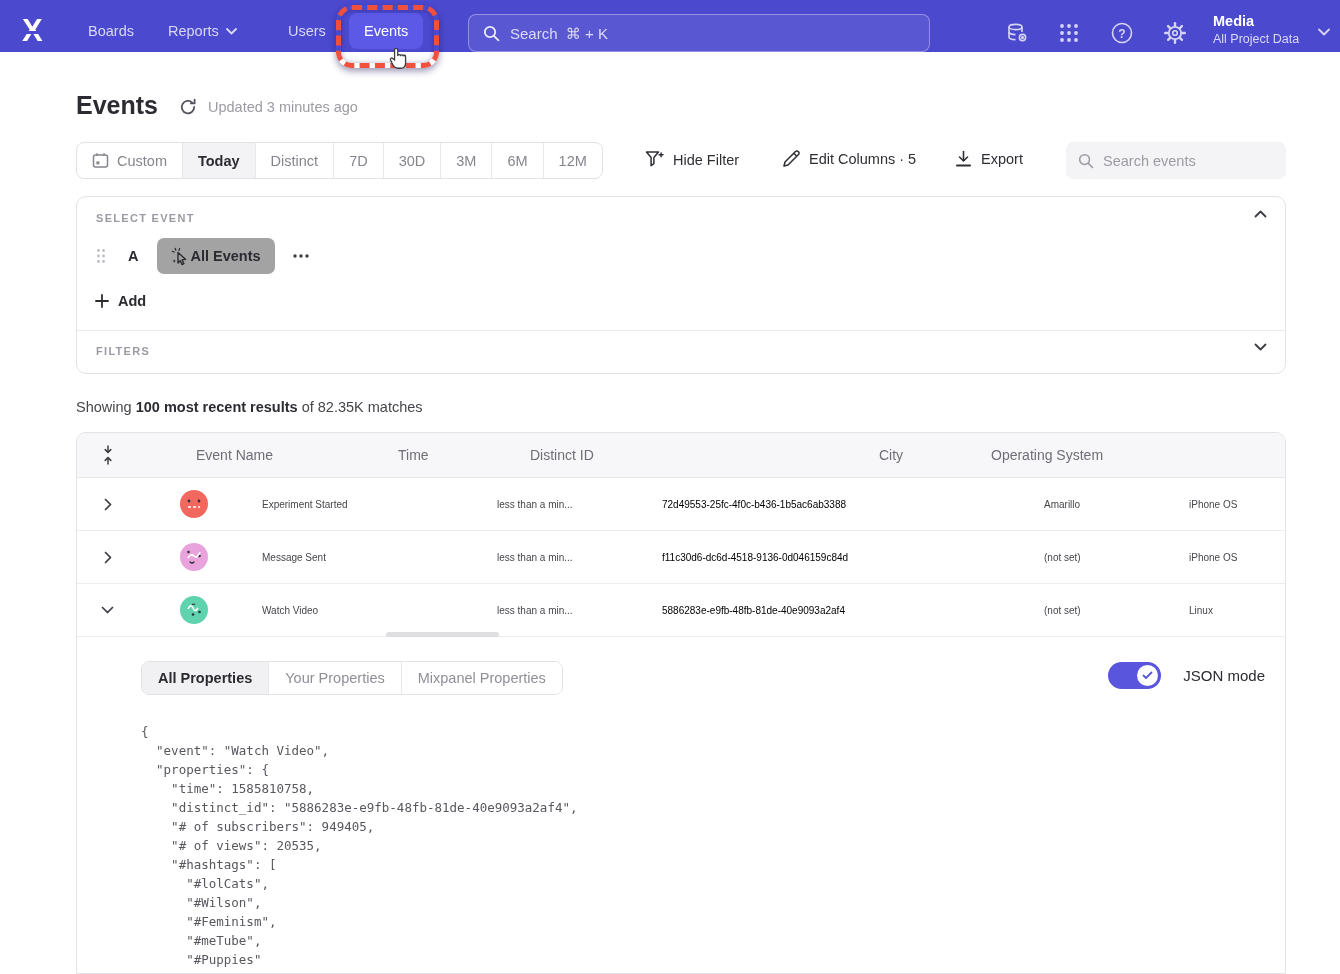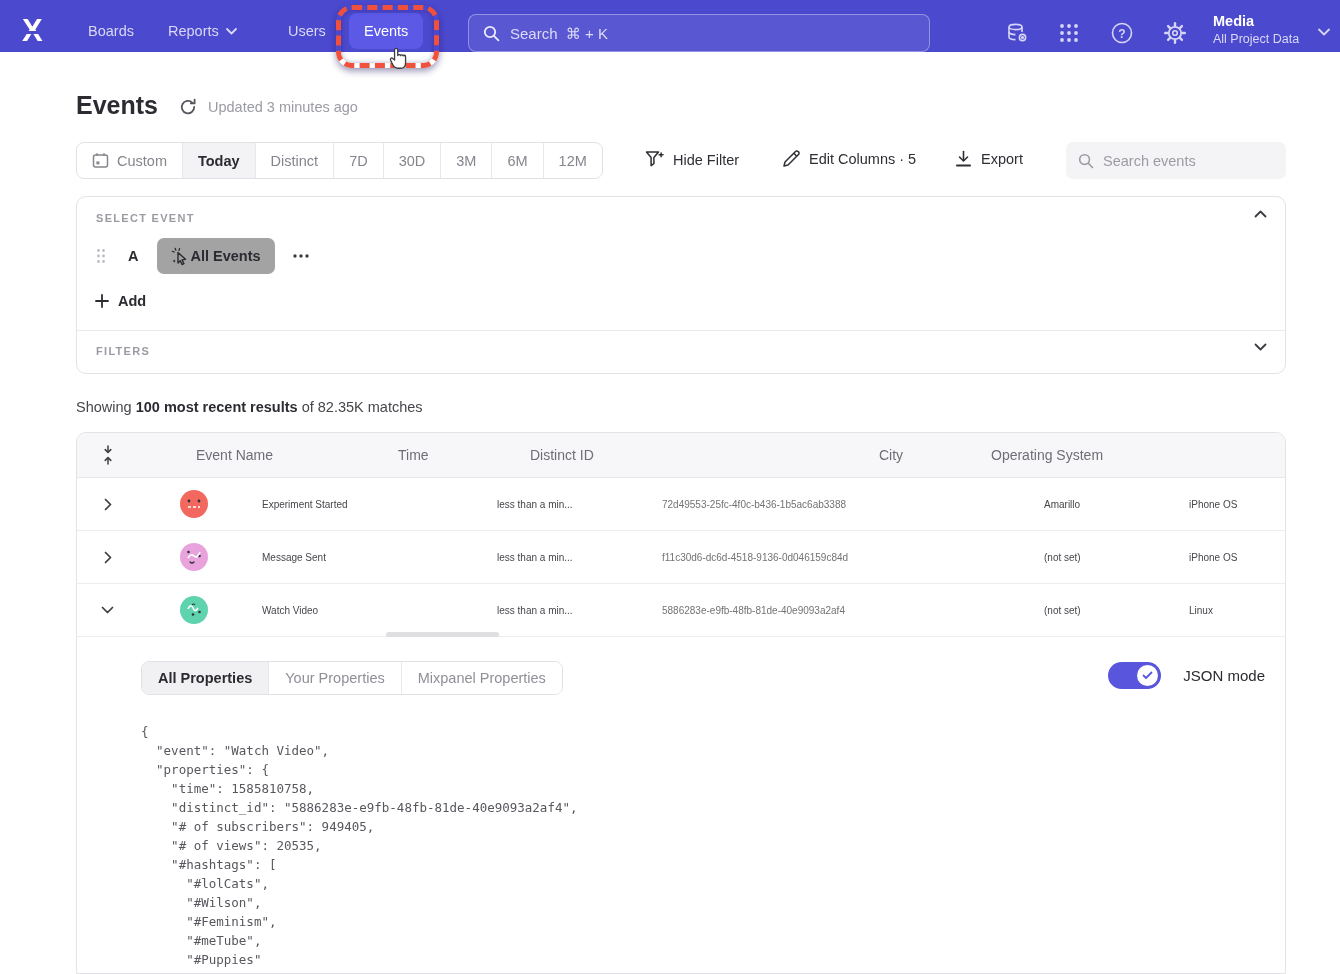--- a/index.html
+++ b/index.html
@@ -65,21 +65,21 @@
 
   
   .table-card { position:absolute; left:76px; top:432px; width:1210px; height:542px; border:1px solid #E3E3E7; border-radius:10px 10px 0 0; background:#fff; overflow:hidden; }
   .tgrid { display:grid; grid-template-columns:61px 46px 202px 132px 349px 112px 182px 1fr; align-items:center; }
   .thead { height:45px; background:#F7F7F9; border-bottom:1px solid #E7E7EA; font-size:14px; color:#6E6E76; font-weight:500; }
   .thead .cell, .trow .cell { padding-left:12px; }
   .trow { height:53px; border-bottom:1px solid #EDEDF0; font-size:10px; color:#46464C; cursor:pointer; background:#fff;gap:33px; }
   .cell.center { display:flex; justify-content:center; padding-left:0; }
   .expander { color:#3C3C42; }
   .avatar { width:28px; height:28px; border-radius:50%; display:flex; align-items:center; justify-content:center; }
-  .id-link { color:#737373; cursor:pointer; }
+  .id-link { color:#000000; cursor:pointer; }
   .ellipsis { color:#3C3C42; cursor:pointer; }
   .hscroll-thumb { position:absolute; left:309px; top:199px; width:113px; height:5px; background:#DFDFE2; border-radius:3px; cursor:pointer; }
 
   
   .detail { position:absolute; left:0; top:204px; width:100%; padding:24px 0 0 64px; }
   .tabs { display:inline-flex; border:1px solid #E2E2E6; border-radius:8px; overflow:hidden; height:34px; }
   .tab { display:flex; align-items:center; padding:0 16px; font-size:14.5px; color:#8F8F97; border-left:1px solid #E8E8EC; cursor:pointer; background:#fff; }
   .tab:first-child { border-left:none; }
   .tab.active { background:#F1F1F3; color:#2B2B31; font-weight:700; }
   .json-toggle-row { position:absolute; right:20px; top:25px; display:flex; align-items:center; gap:22px; }

